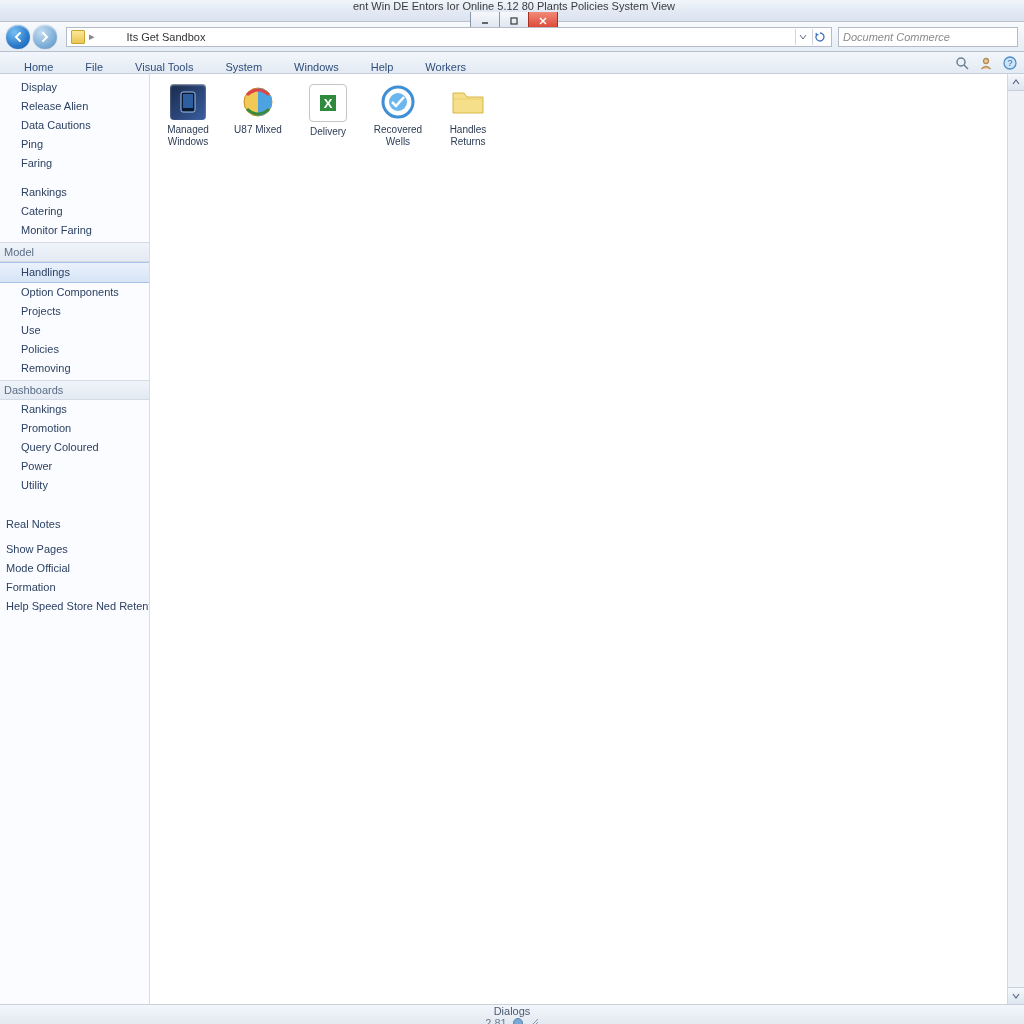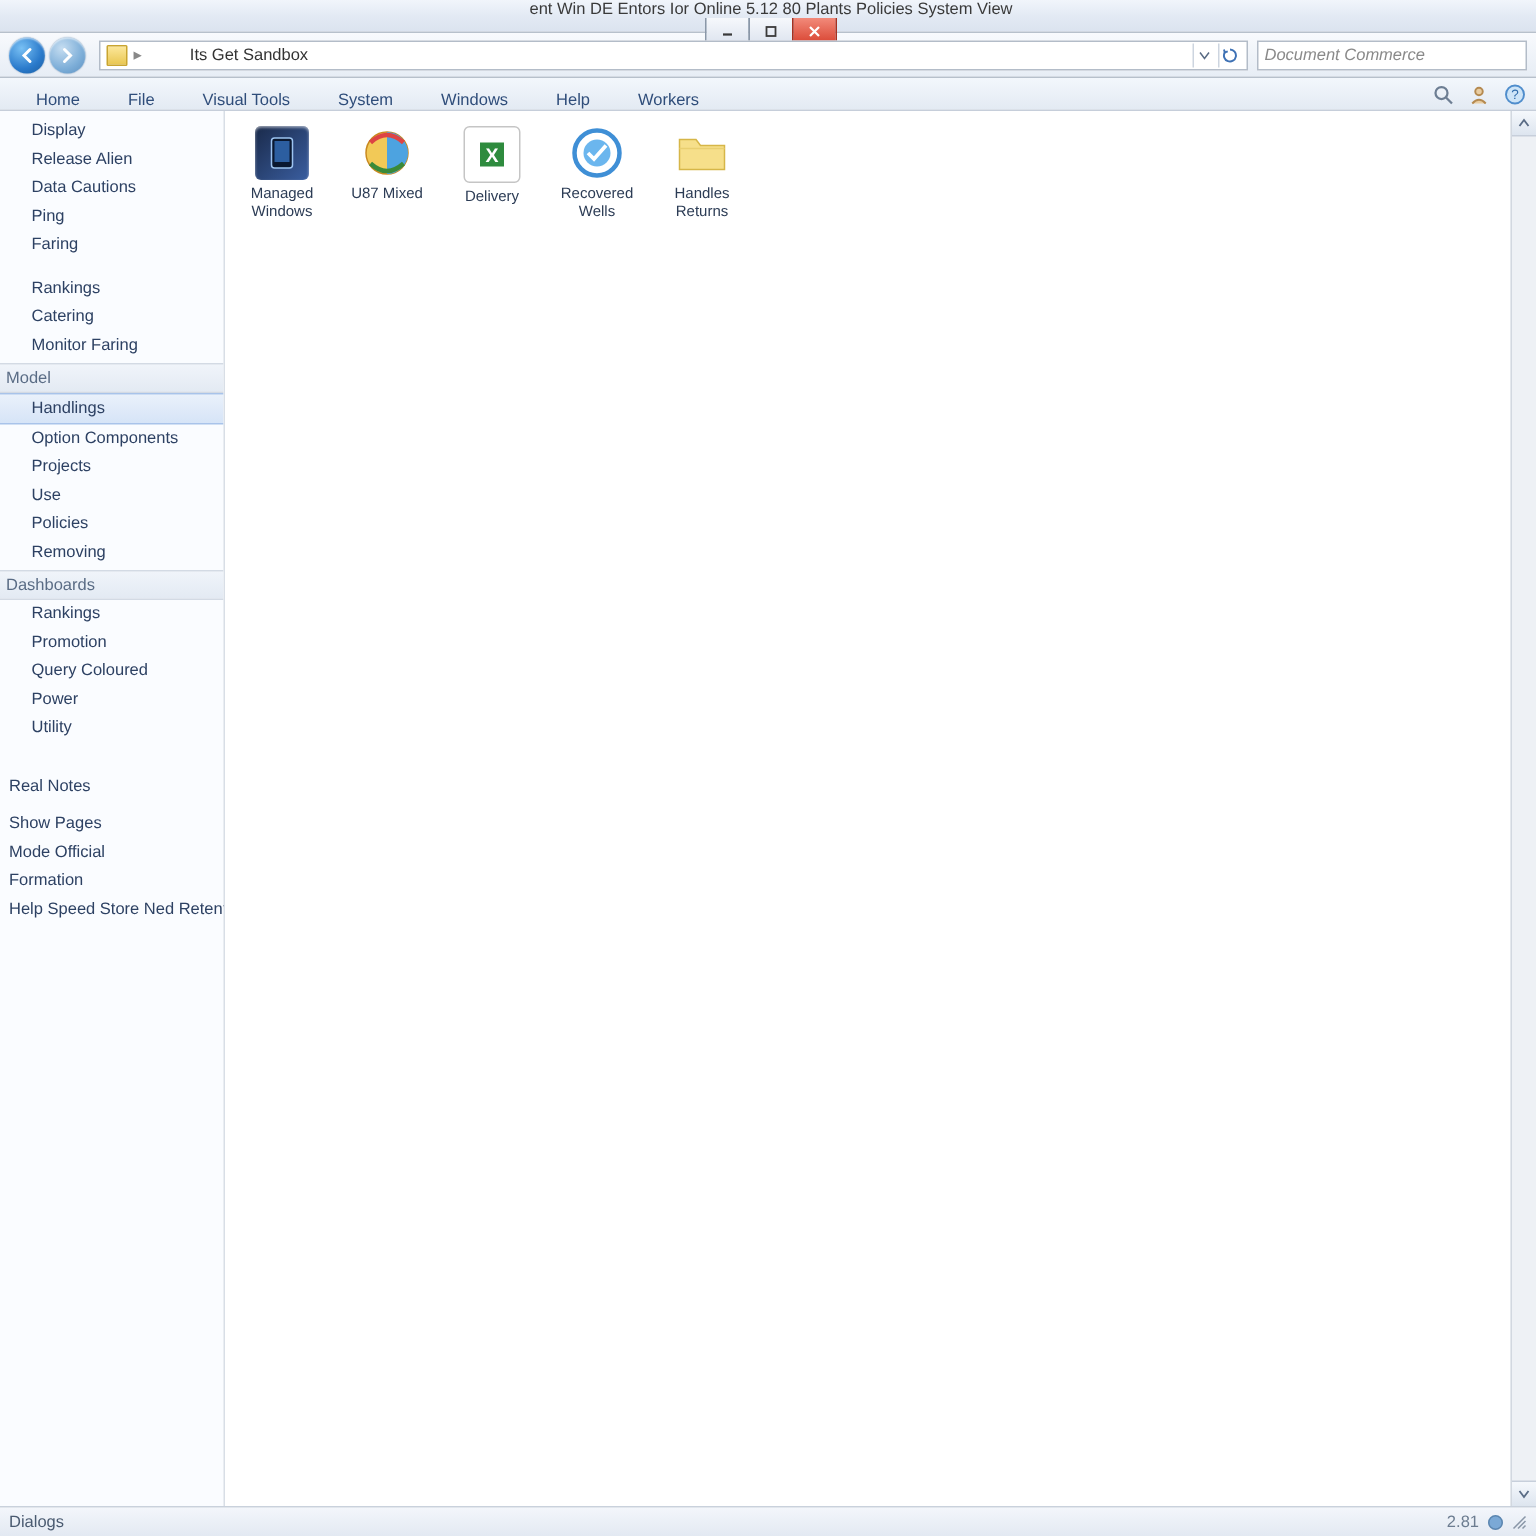--- a/index.html
+++ b/index.html
@@ -240,20 +240,21 @@
   height: 20px;
   background: linear-gradient(to bottom, #f3f6fb, #e3e9f2);
   border-top: 1px solid #c9d1dc;
   display: flex;
   align-items: center;
   justify-content: space-between;
   padding: 0 6px;
   font-size: 11px;
   color: #4a5a70;
   box-sizing: border-box;
+  flex-direction: column;
 }
 .status-right { display:flex;align-items:center;gap:6px;color:#6c7c90; }
 .status-right .dot { width:8px;height:8px;border-radius:50%;background:#7ba9d6;border:1px solid #5b86b0; }
 </style>
 </head>
 <body>
 
 <div class="title-bar">
   <span class="title-text">ent  Win  DE  Entors  Ior  Online  5.12  80  Plants Policies  System  View</span>
   <div class="window-controls">

